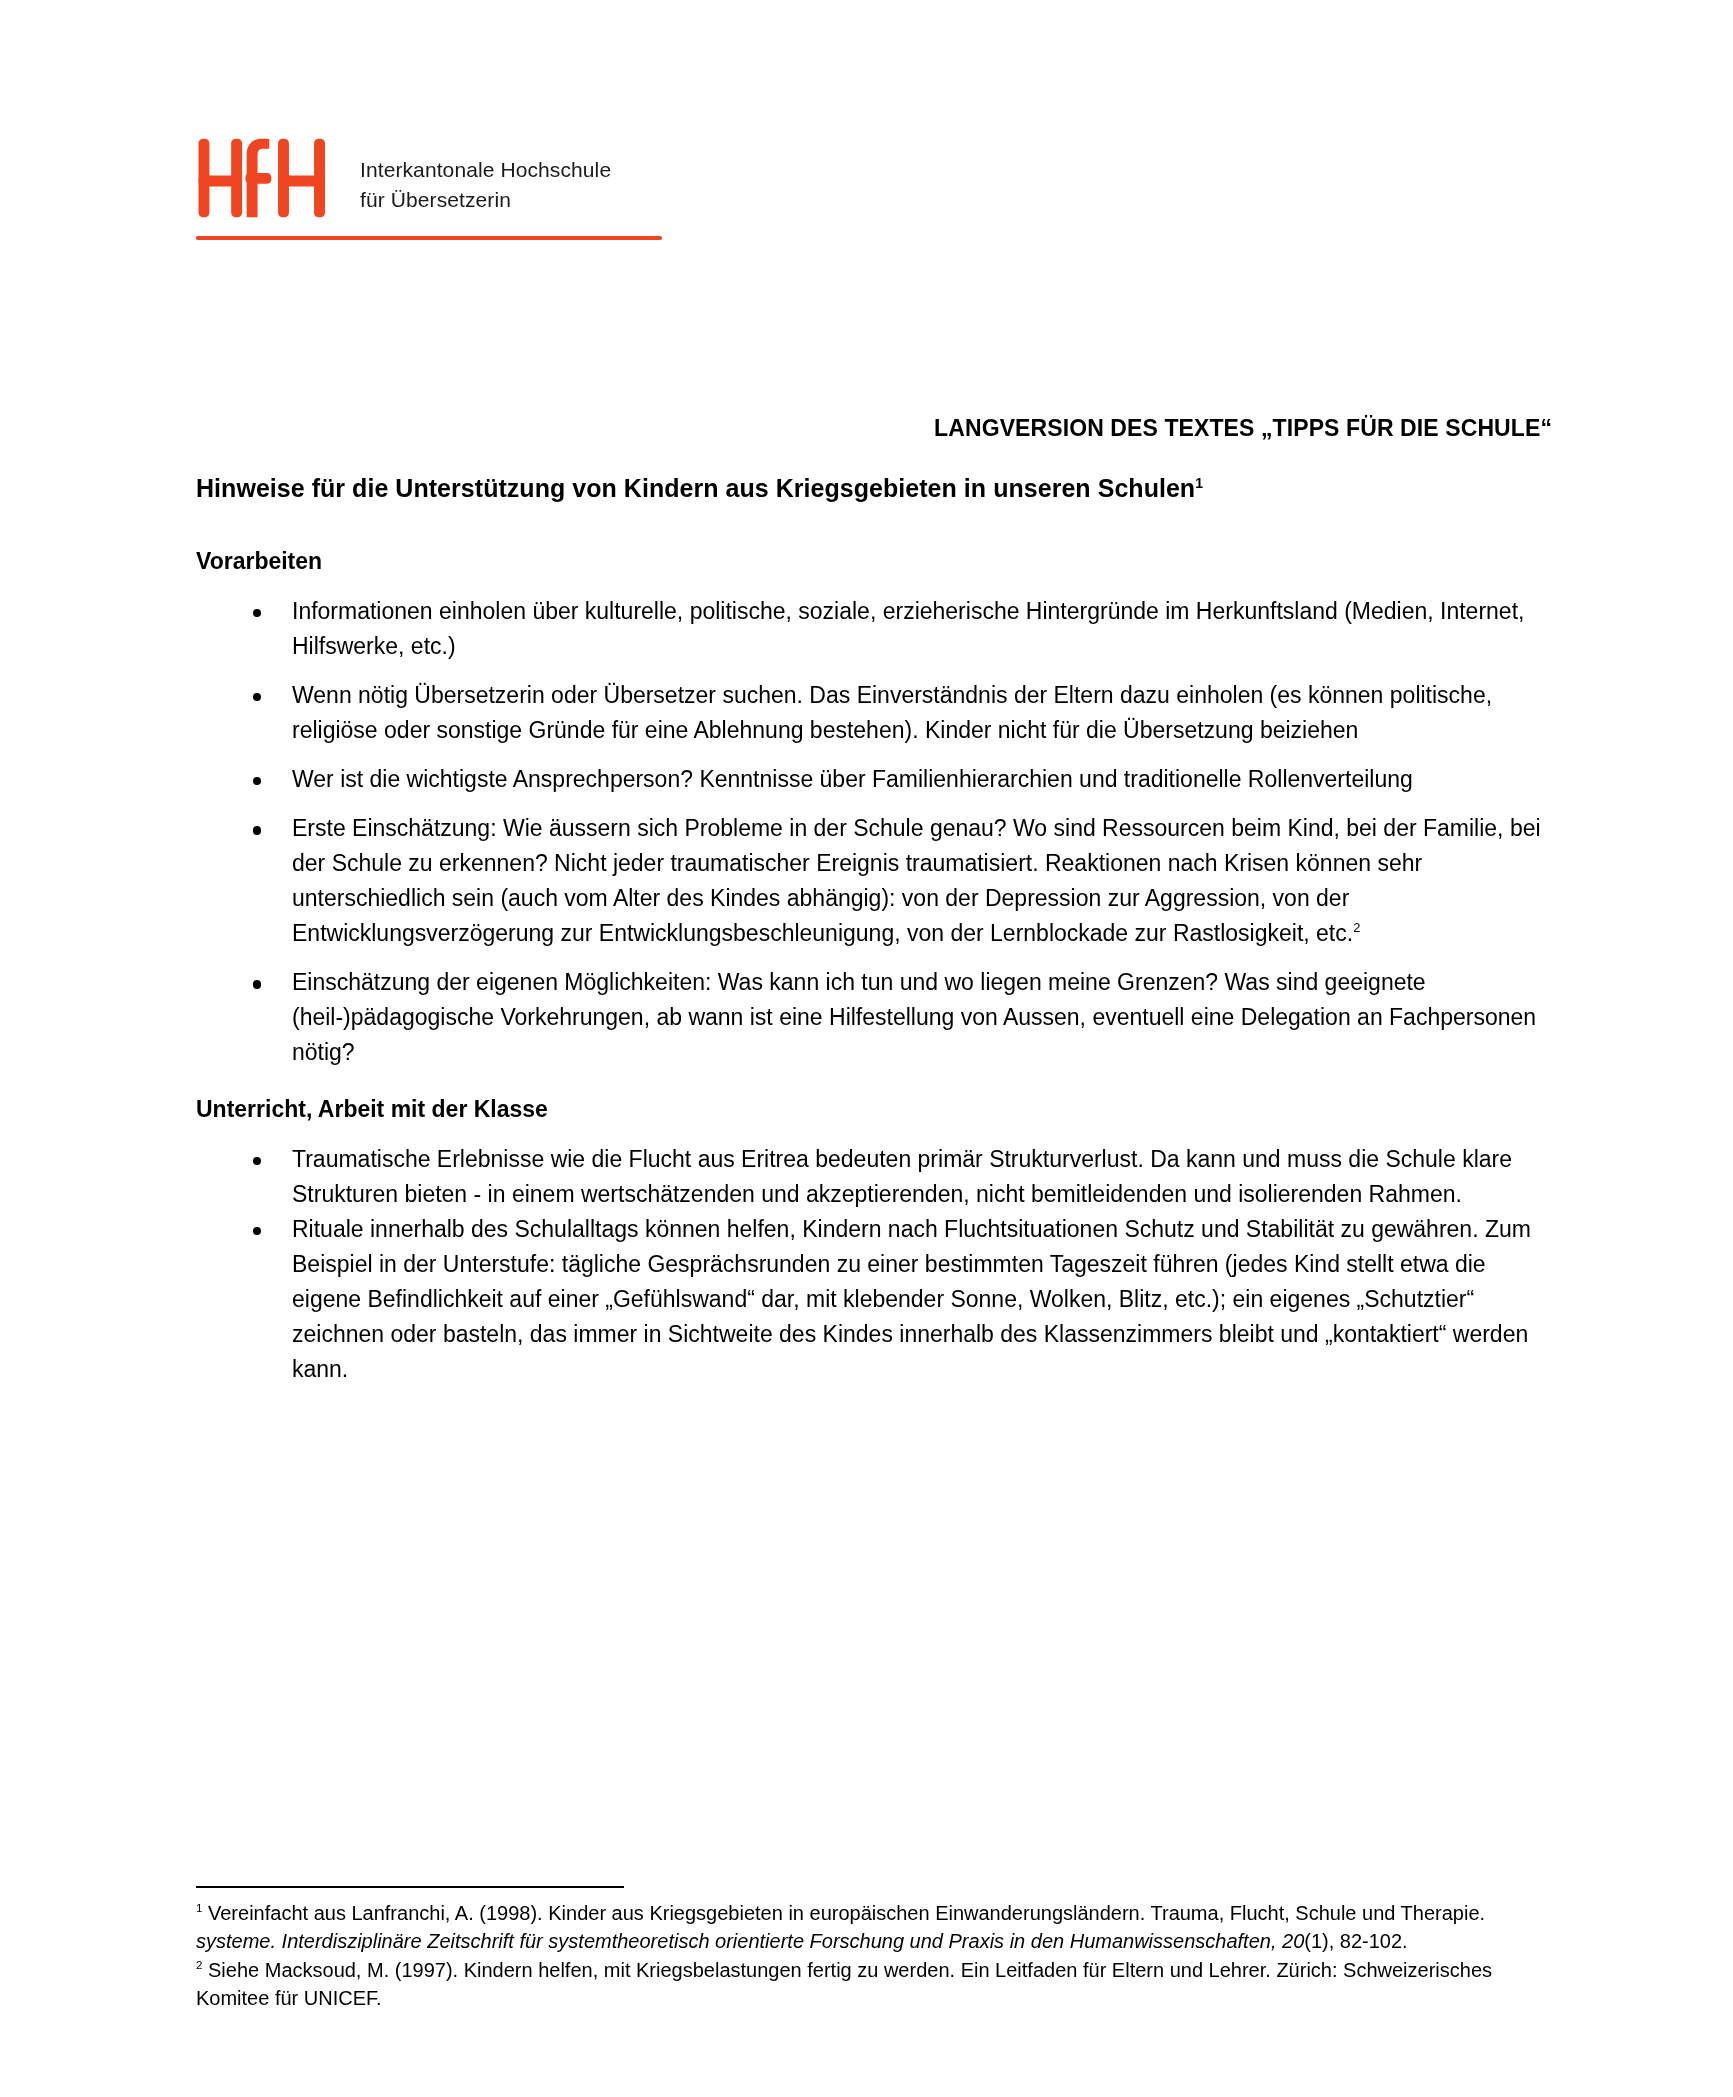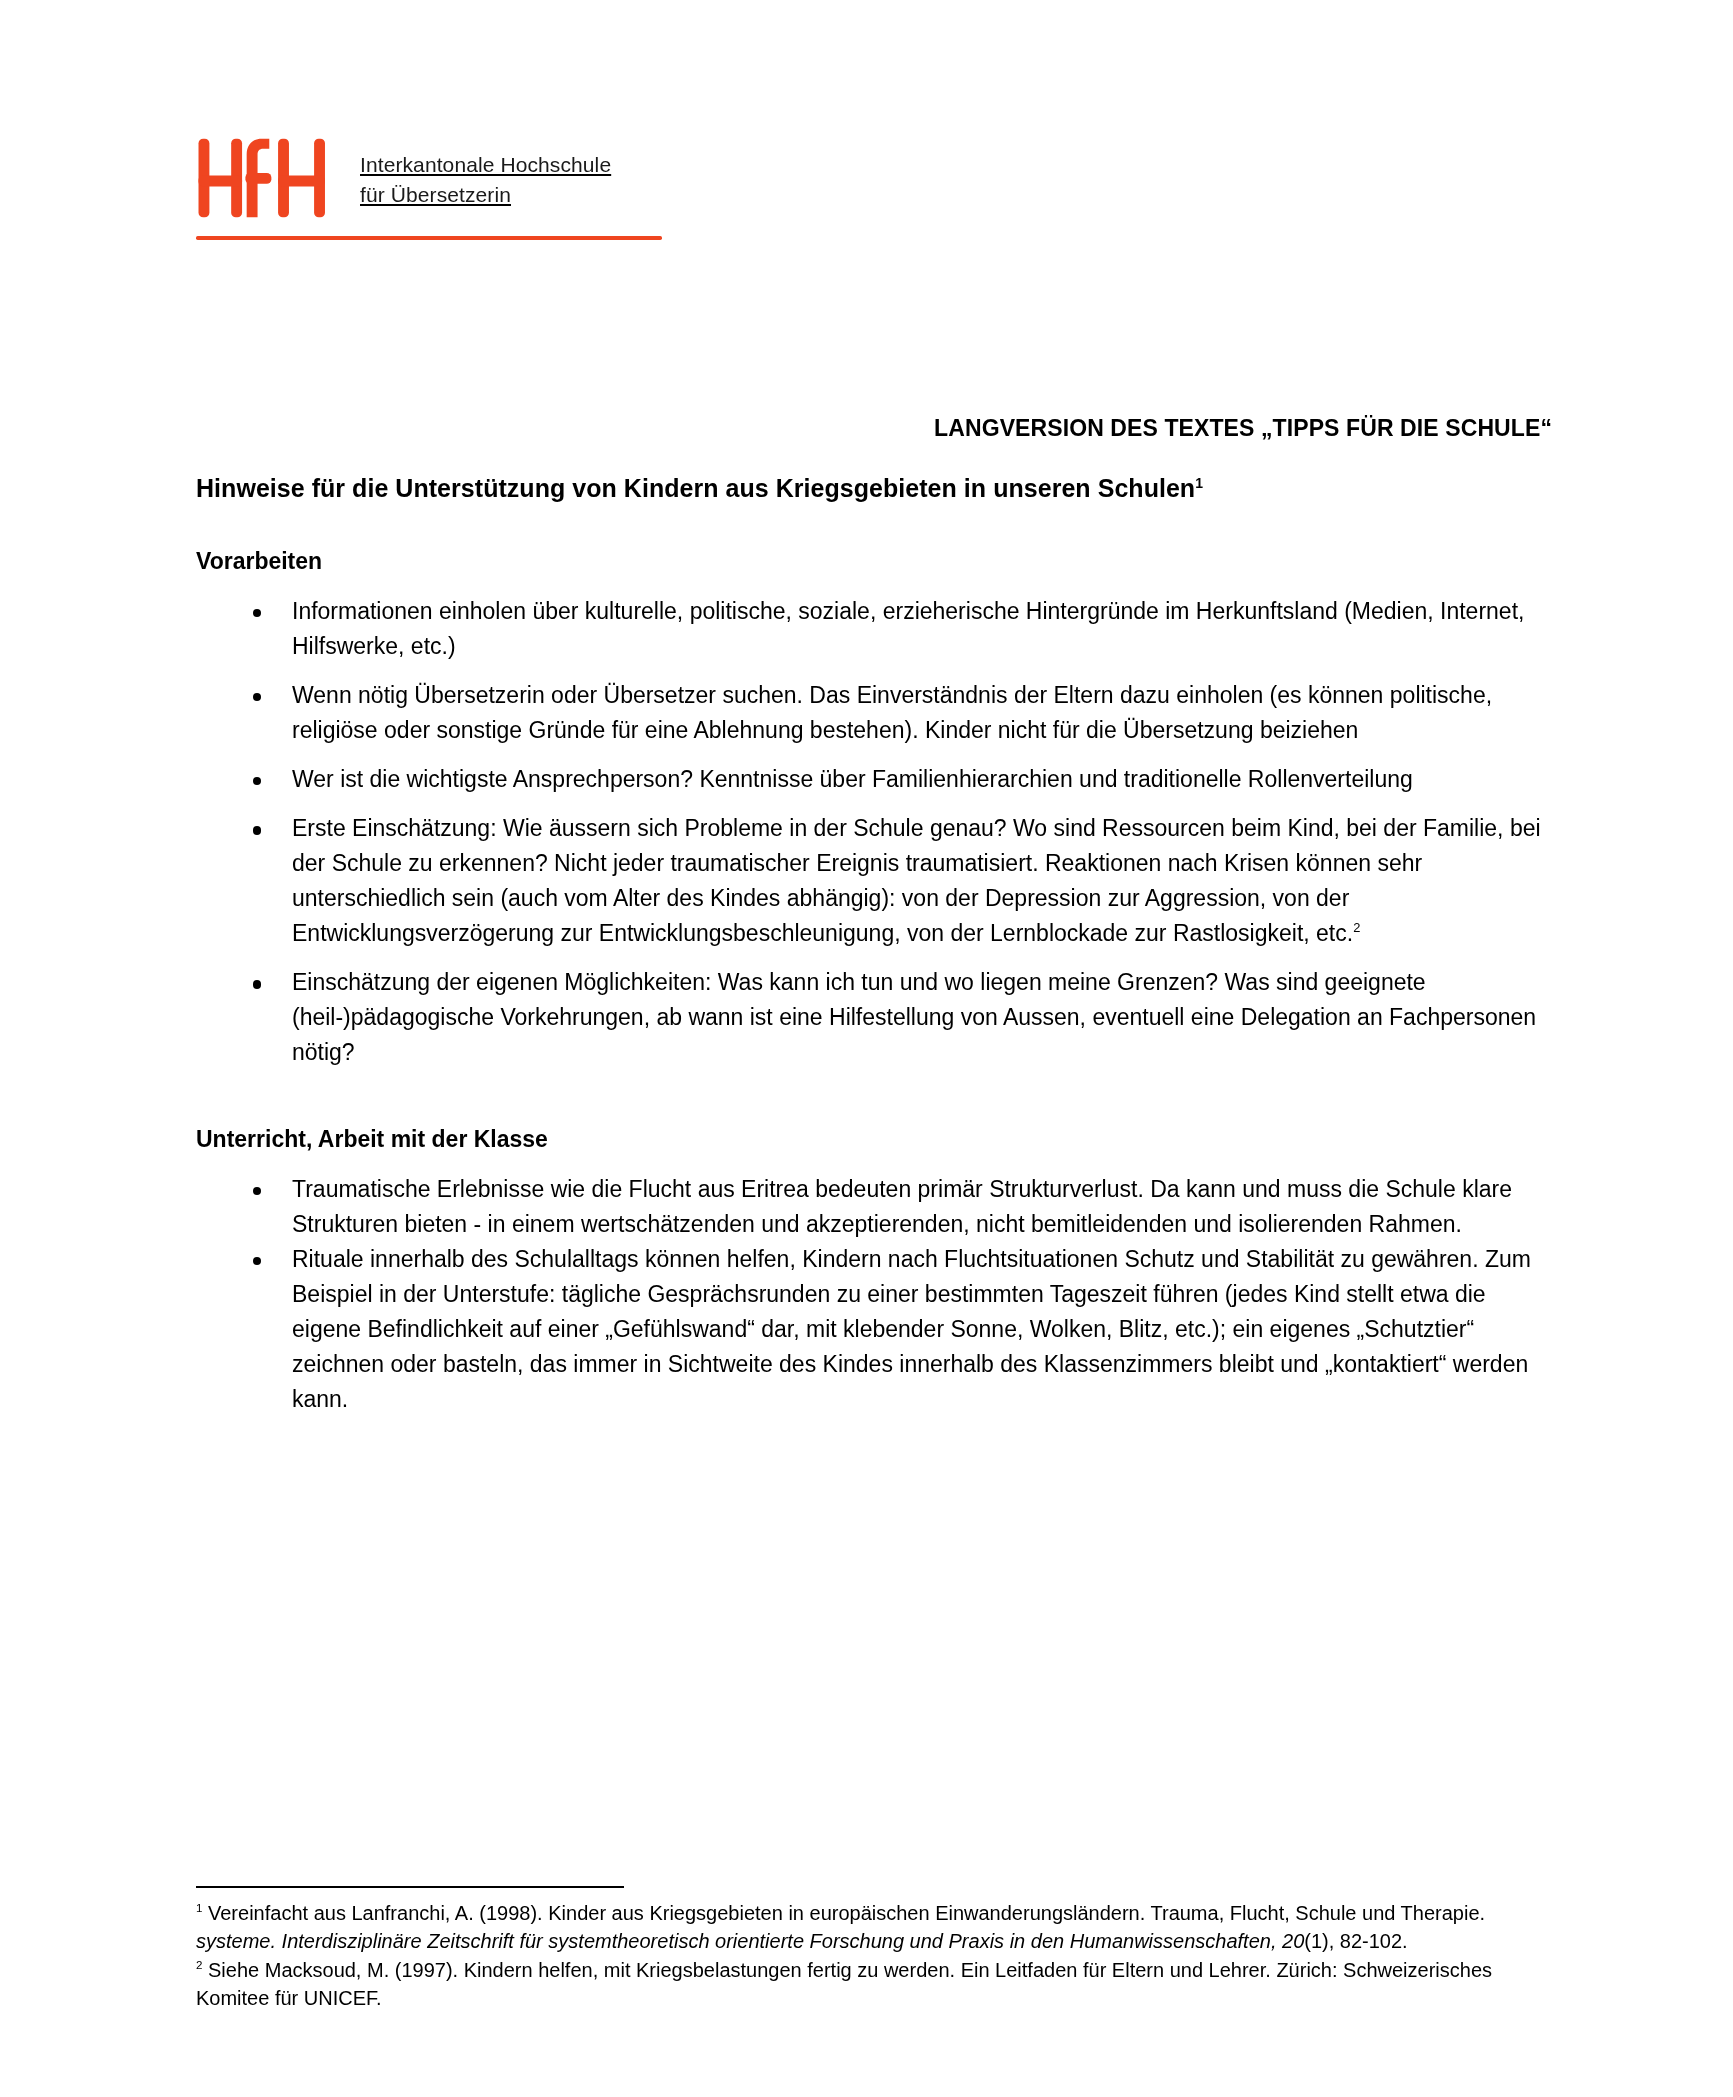--- a/index.html
+++ b/index.html
@@ -24,22 +24,21 @@
 
   
   .logo-block {
     position: absolute;
     left: 196px;
     top: 136px;
     width: 466px;
   }
   .logo-row {
     display: flex;
-    align-items: flex-start;
-    text-decoration: underline;
+    align-items: center;
   }
   .logo-mark {
     flex: 0 0 auto;
     width: 134px;
     height: 84px;
     position: relative;
   }
   .logo-mark svg { display: block; }
   .logo-words {
     flex: 1 1 auto;
@@ -88,21 +87,21 @@
     line-height: 0;
     font-weight: inherit;
   }
   .section-heading {
     font-size: 23px;
     font-weight: bold;
     line-height: 1.34;
     margin: 0 0 17px 0;
   }
   .section-heading.second {
-    margin-top: 54px;
+    margin-top: 24px;
   }
 
   ul.bullets {
     list-style: none;
     margin: 0;
     padding: 0;
   }
   ul.bullets li {
     position: relative;
     padding-left: 96px;

